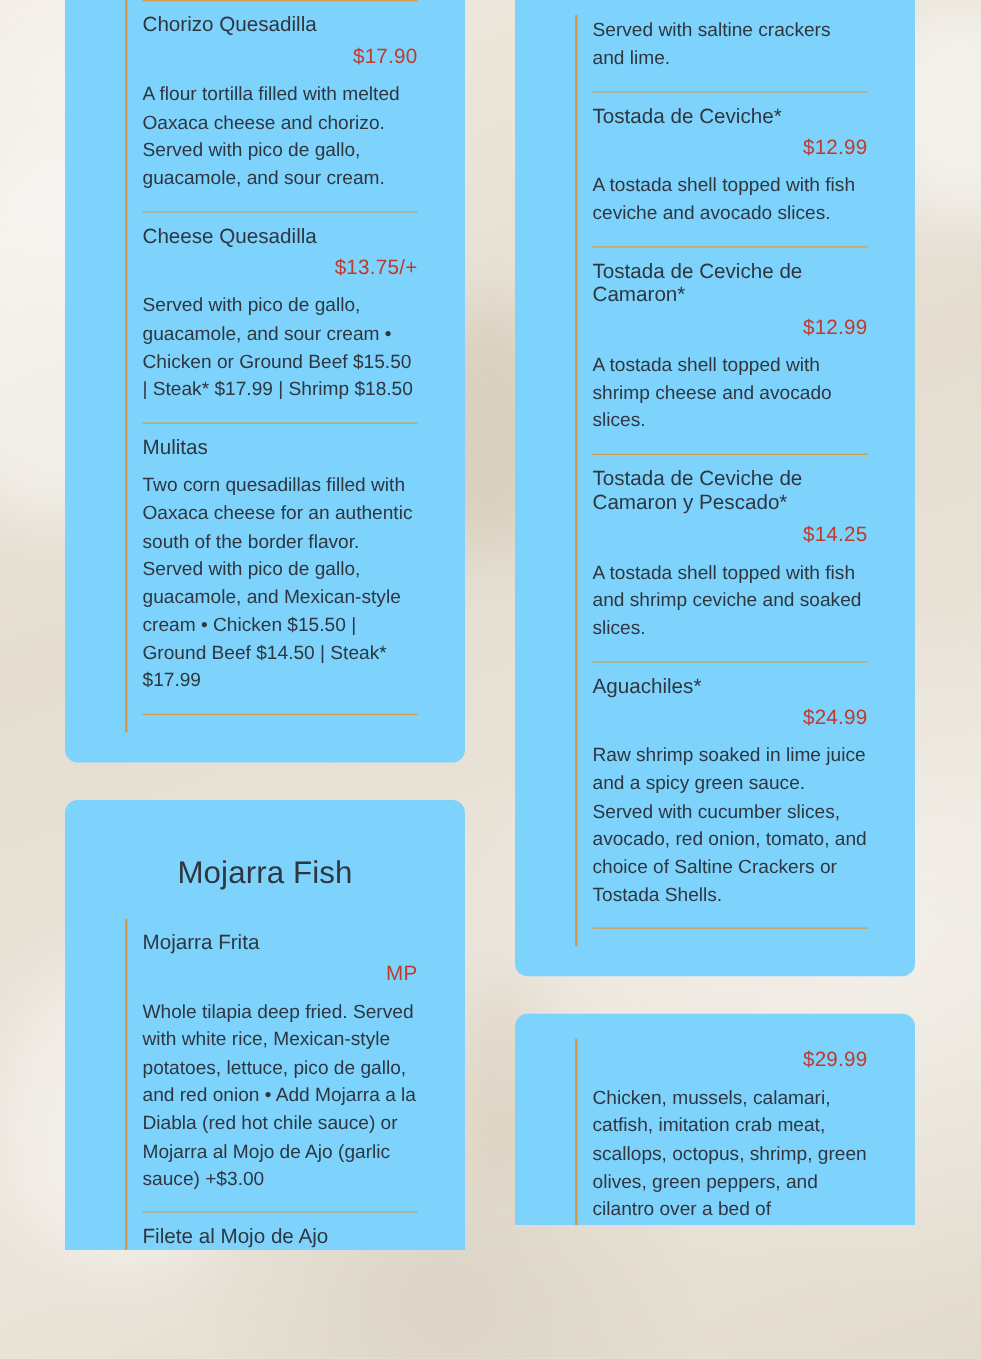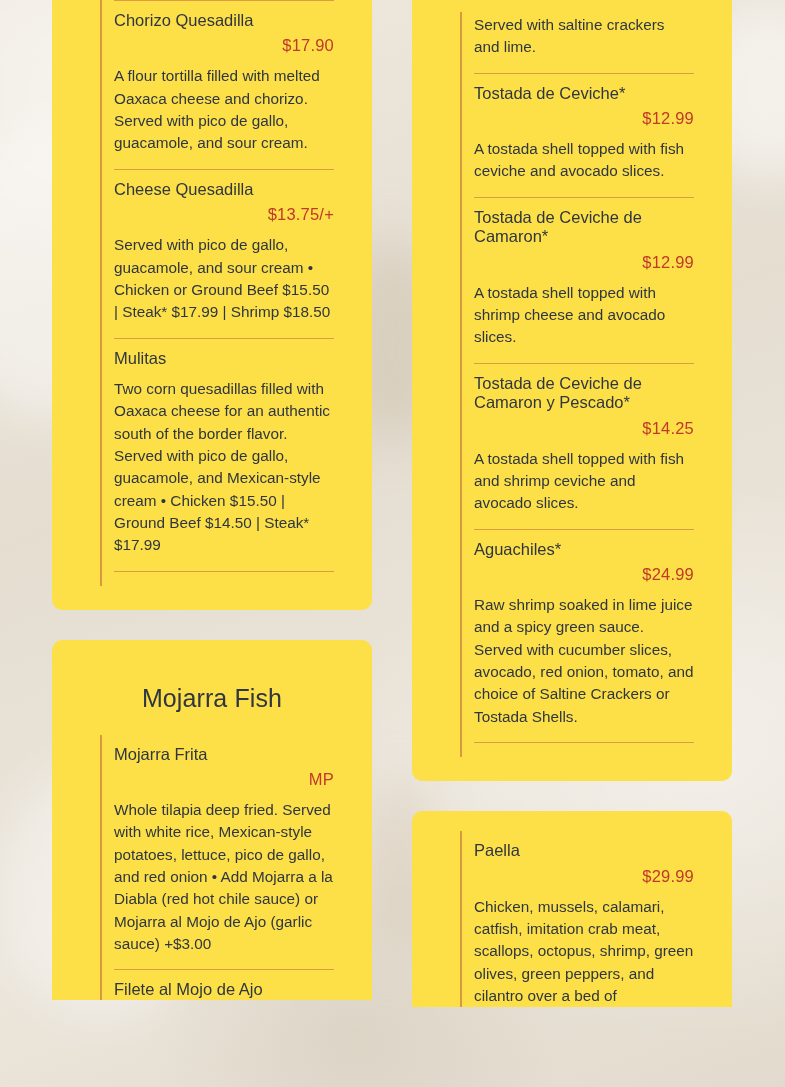--- a/index.html
+++ b/index.html
@@ -39,21 +39,21 @@
     gap: 40px;
     padding: 0 52px;
     height: 1087px;
   }
   .col {
     width: 320px;
     flex: 0 0 320px;
     position: relative;
   }
   .card {
-    background: #fde047;
+    background: #7dd3fc;
     border-radius: 10px;
     padding: 0;
     overflow: hidden;
   }
   .card-inner {
     padding: 20px 20px 24px 20px;
   }
   .card-title {
     font-size: 25px;
     font-weight: 400;
@@ -199,42 +199,41 @@
           <div class="item">
             <div class="item-name">Tostada de Ceviche de Camaron*</div>
             <div class="item-price">$12.99</div>
             <div class="item-desc">A tostada shell topped with shrimp cheese and avocado slices.</div>
           </div>
           <hr class="divider">
 
           <div class="item">
             <div class="item-name">Tostada de Ceviche de Camaron y Pescado*</div>
             <div class="item-price">$14.25</div>
-            <div class="item-desc">A tostada shell topped with fish and shrimp ceviche and avocado slices.</div>
+            <div class="item-desc">A tostada shell topped with fish and shrimp ceviche and soaked slices.</div>
           </div>
           <hr class="divider">
 
           <div class="item">
             <div class="item-name">Aguachiles*</div>
             <div class="item-price">$24.99</div>
             <div class="item-desc">Raw shrimp soaked in lime juice and a spicy green sauce. Served with cucumber slices, avocado, red onion, tomato, and choice of Saltine Crackers or Tostada Shells.</div>
           </div>
           <hr class="divider">
           <div class="spacer-14"></div>
         </div>
       </div>
     </div>
 
     <div class="col-gap"></div>
 
     <div class="card clipped-bottom">
       <div class="card-inner" style="padding-bottom:0;">
         <div class="items">
           <div class="item">
-            <div class="item-name">Paella</div>
             <div class="item-price">$29.99</div>
             <div class="item-desc">Chicken, mussels, calamari, catfish, imitation crab meat, scallops, octopus, shrimp, green olives, green peppers, and cilantro over a bed of</div>
           </div>
         </div>
       </div>
     </div>
 
   </div>
 </div>
 

